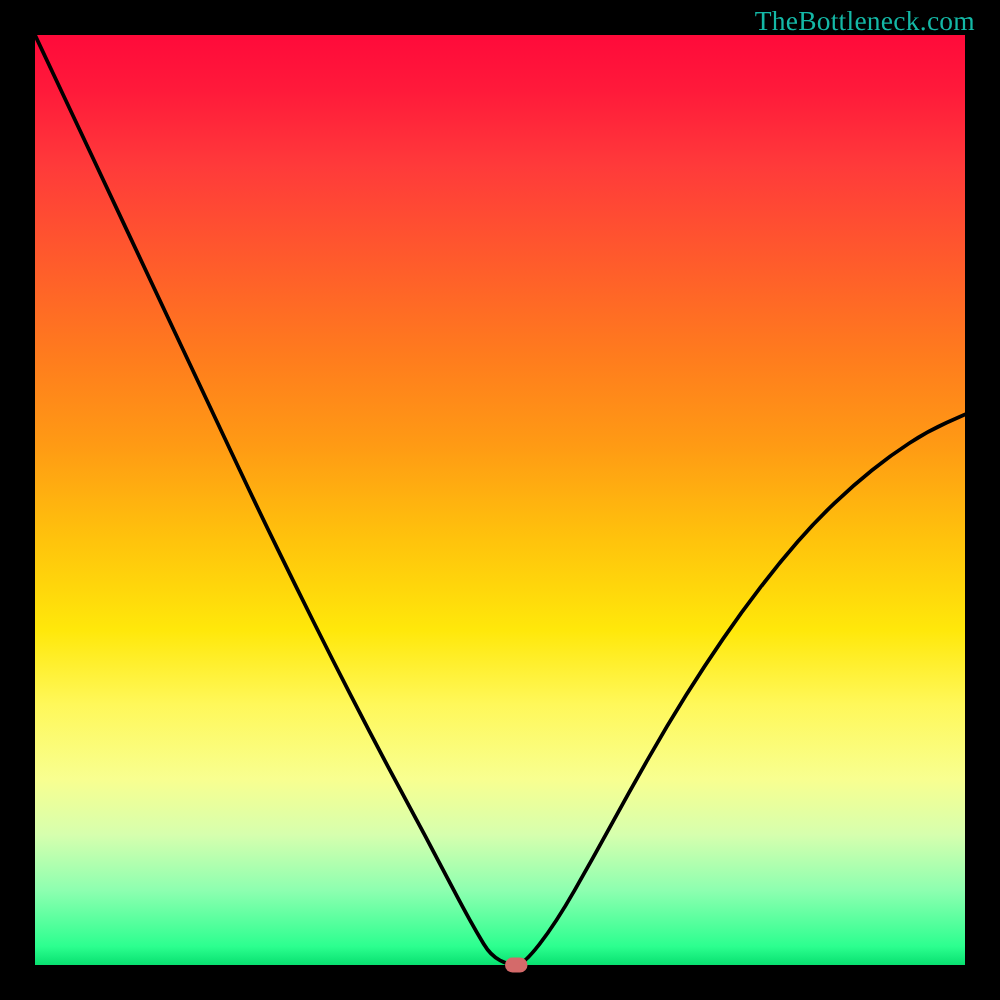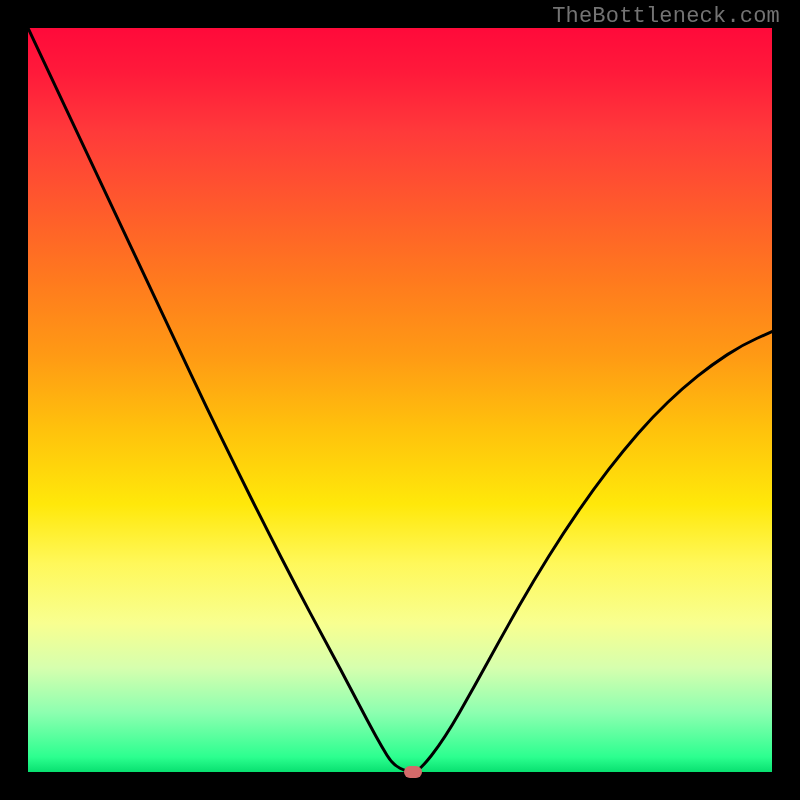--- a/index.html
+++ b/index.html
@@ -7,23 +7,23 @@
   .frame {
     position: relative;
     width: 800px;
     height: 800px;
     background: #000;
   }
   .watermark {
     position: absolute;
     top: 4px;
     right: 20px;
-    font-family: Liberation Mono, monospace;
+    font-family: Liberation Serif, serif;
     font-size: 22px;
-    color: #737373;
+    color: #14b8a6;
     letter-spacing: 0.2px;
     z-index: 10;
   }
   .plot {
     position: absolute;
     left: 28px;
     top: 28px;
     width: 744px;
     height: 744px;
     

